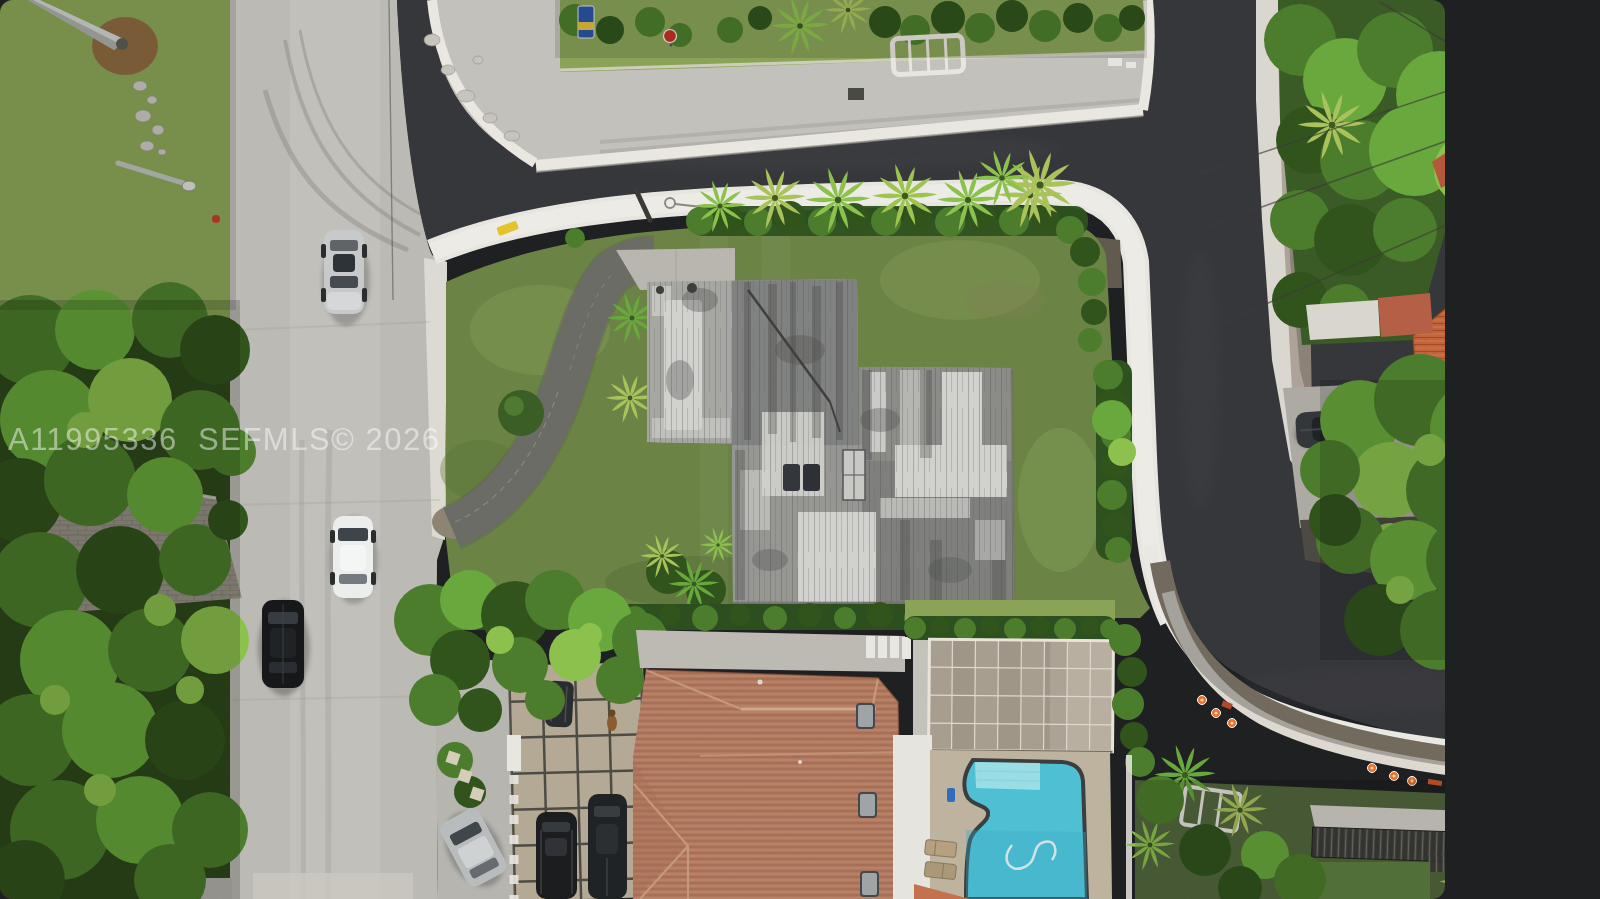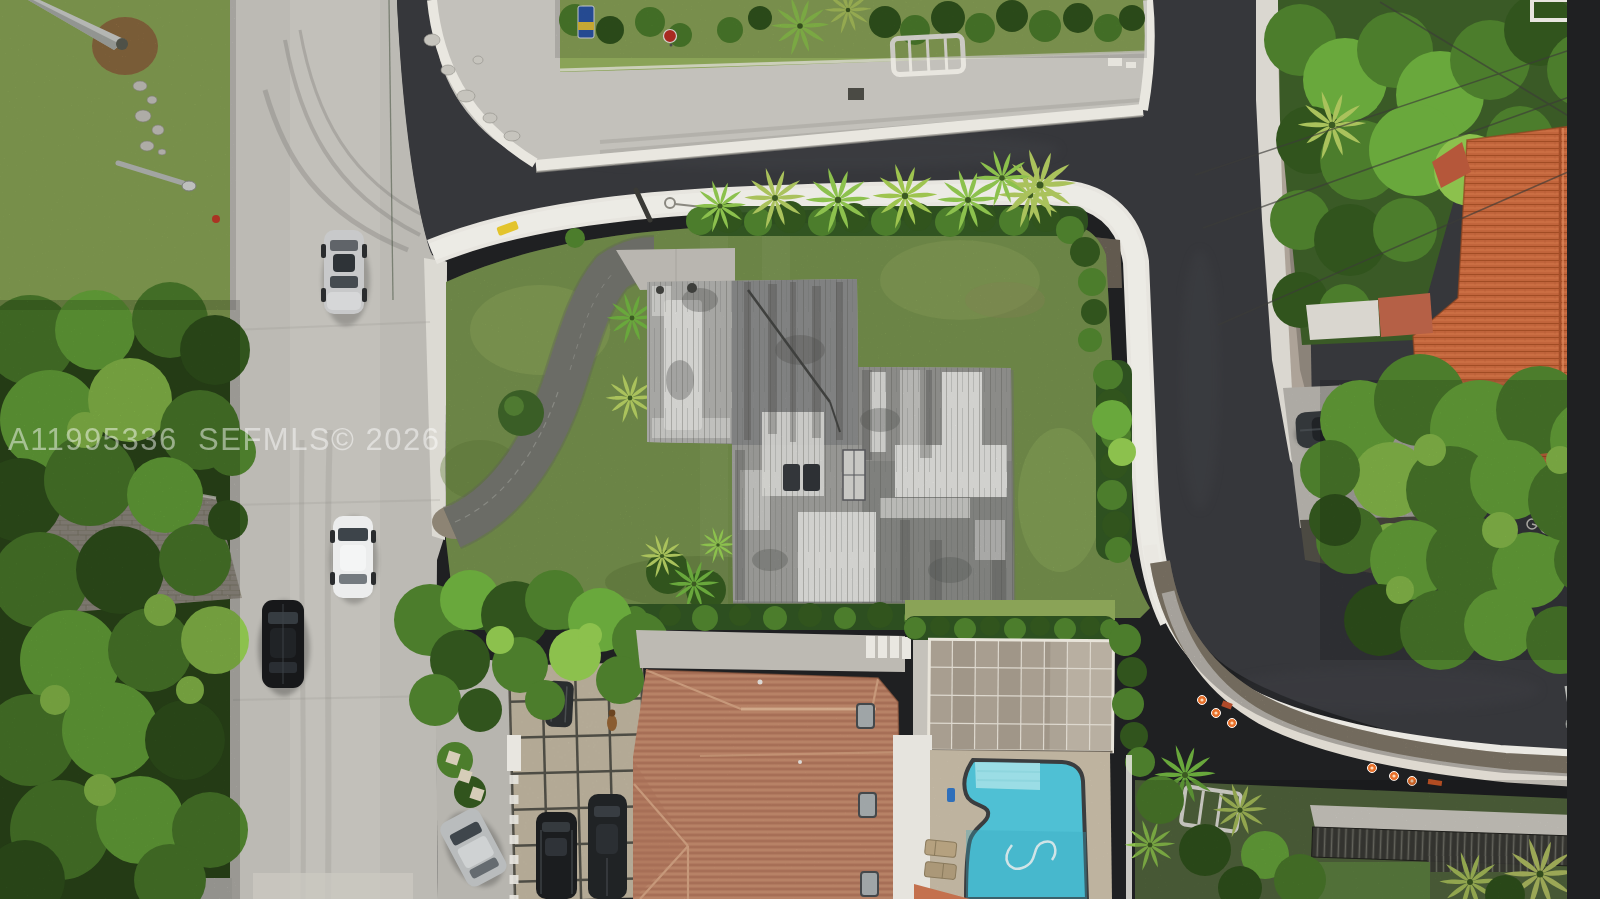--- a/index.html
+++ b/index.html
@@ -1,16 +1,16 @@
 <!DOCTYPE html>
 <html style="--water: #36373b; --road: #bcbab4; --seawall: #e7e5df; --lawn: #7e9b52; --lawnlight: #93ad5f; --flatroof: #a3a3a0; --tilesalmon: #c08468; --tileorange: #c2653c; --pool: #4fc0d4; --pooldeck: #cfc3ae; --pavers: #cdc2ab; --enclosure: #a89e90; --asphalt: #6b6c66; --cone: #e8702a;"><head>
 <meta charset="utf-8">
 <style>
   html,body{margin:0;padding:0;background:#1f2022;}
-  .stage{position:relative;width:1567px;height:899px;overflow:hidden;font-family:"Liberation Sans",sans-serif;}
+  .stage{position:relative;width:1445px;height:899px;overflow:hidden;font-family:"Liberation Sans",sans-serif;border-radius:13px;}
   svg{display:block}
   
   .g1{fill:#69a83c}.g2{fill:#4c7d2c}.g3{fill:#31541d}.g4{fill:#8cc14d}
   .rock{fill:#c6c4bd;stroke:#8f8d86;stroke-width:.6}
   .wm{position:absolute;left:8px;top:422px;font-size:31px;font-weight:400;
       color:rgba(255,255,255,.48);letter-spacing:1.5px;white-space:pre;
       font-family:"Liberation Sans",sans-serif;user-select:none;pointer-events:none;}
 </style>
 </head>
 <body>

